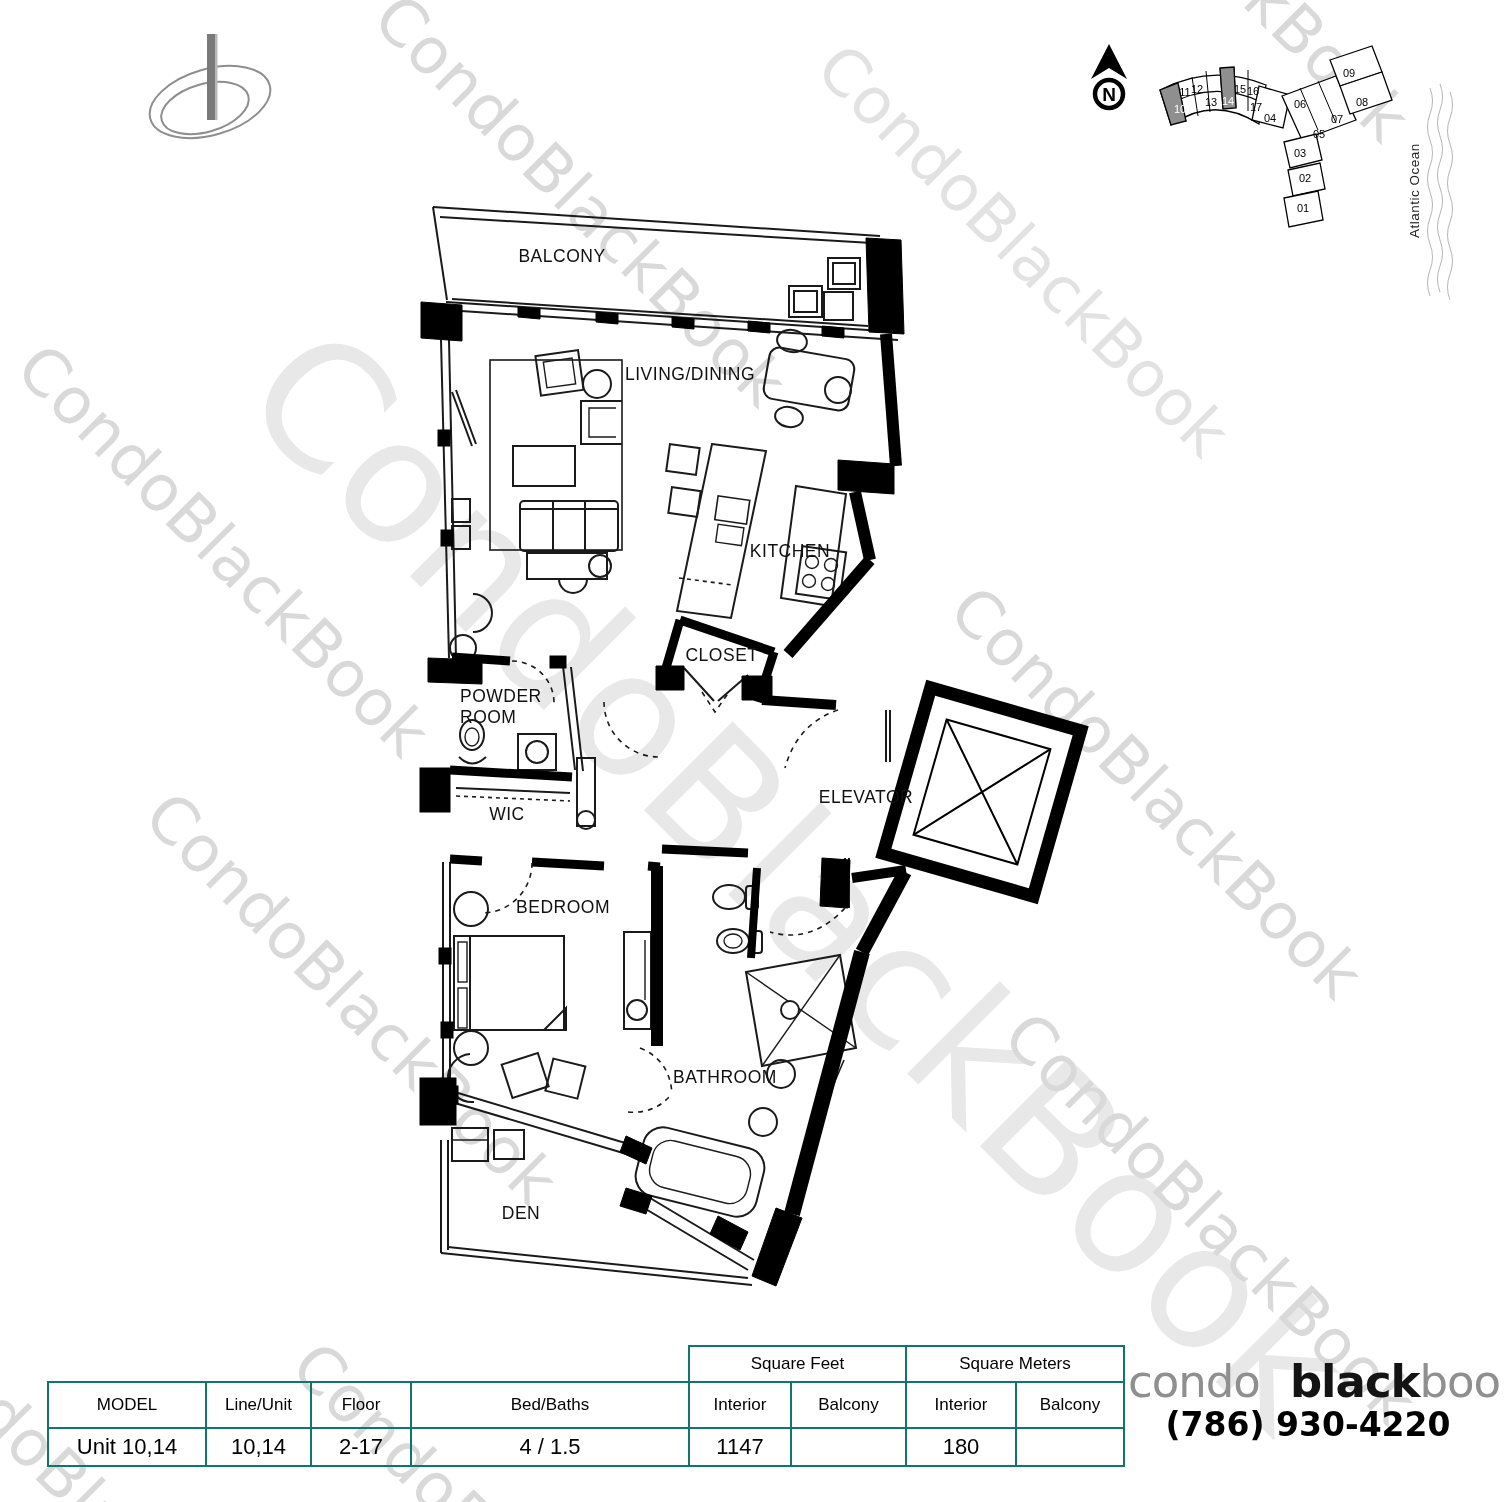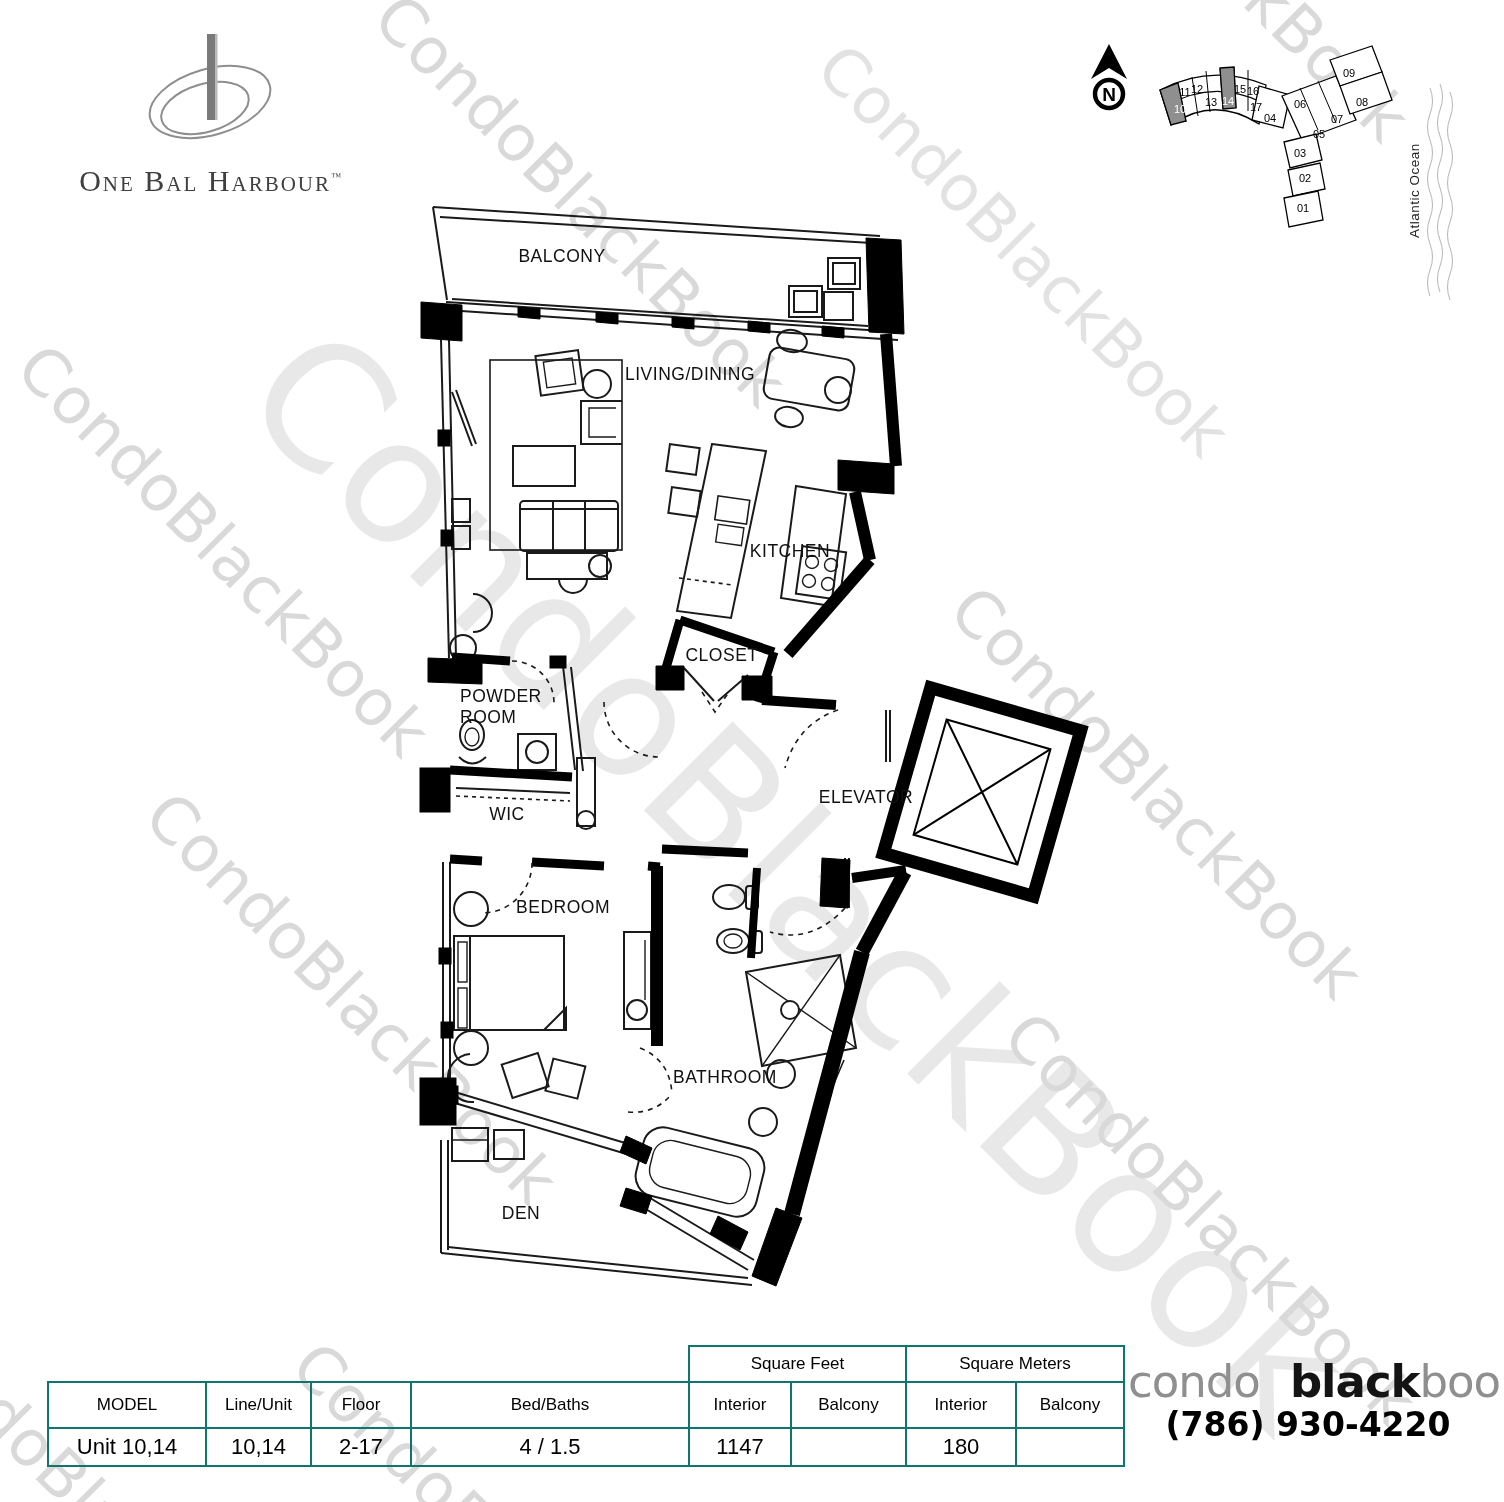--- a/index.html
+++ b/index.html
@@ -52,23 +52,20 @@
 
   <div class="logo">
     <svg width="170" height="132" viewBox="0 0 170 132">
       <g fill="none" stroke="#8e8e8e" stroke-width="2">
         <ellipse cx="85" cy="72" rx="62" ry="33" transform="rotate(-16 85 72)"></ellipse>
         <ellipse cx="80" cy="78" rx="45" ry="24" transform="rotate(-16 80 78)"></ellipse>
       </g>
       <rect x="82" y="4" width="8" height="86" fill="#7a7a7a"></rect>
       <rect x="90" y="4" width="2.5" height="86" fill="#b9b9b9"></rect>
     </svg>
-    <div class="logo-text">
-      <span>One Bal Harbour</span><span class="logo-tm">™</span>
-    </div>
   </div>
 
   <svg class="plan" width="1504" height="1502" viewBox="0 0 1504 1502">
 
     <g>
 
       <g fill="none" stroke="#1a1a1a" stroke-width="2">
 
         <path d="M433,207 L880,236"></path>
         <path d="M433,207 L447,300"></path>

